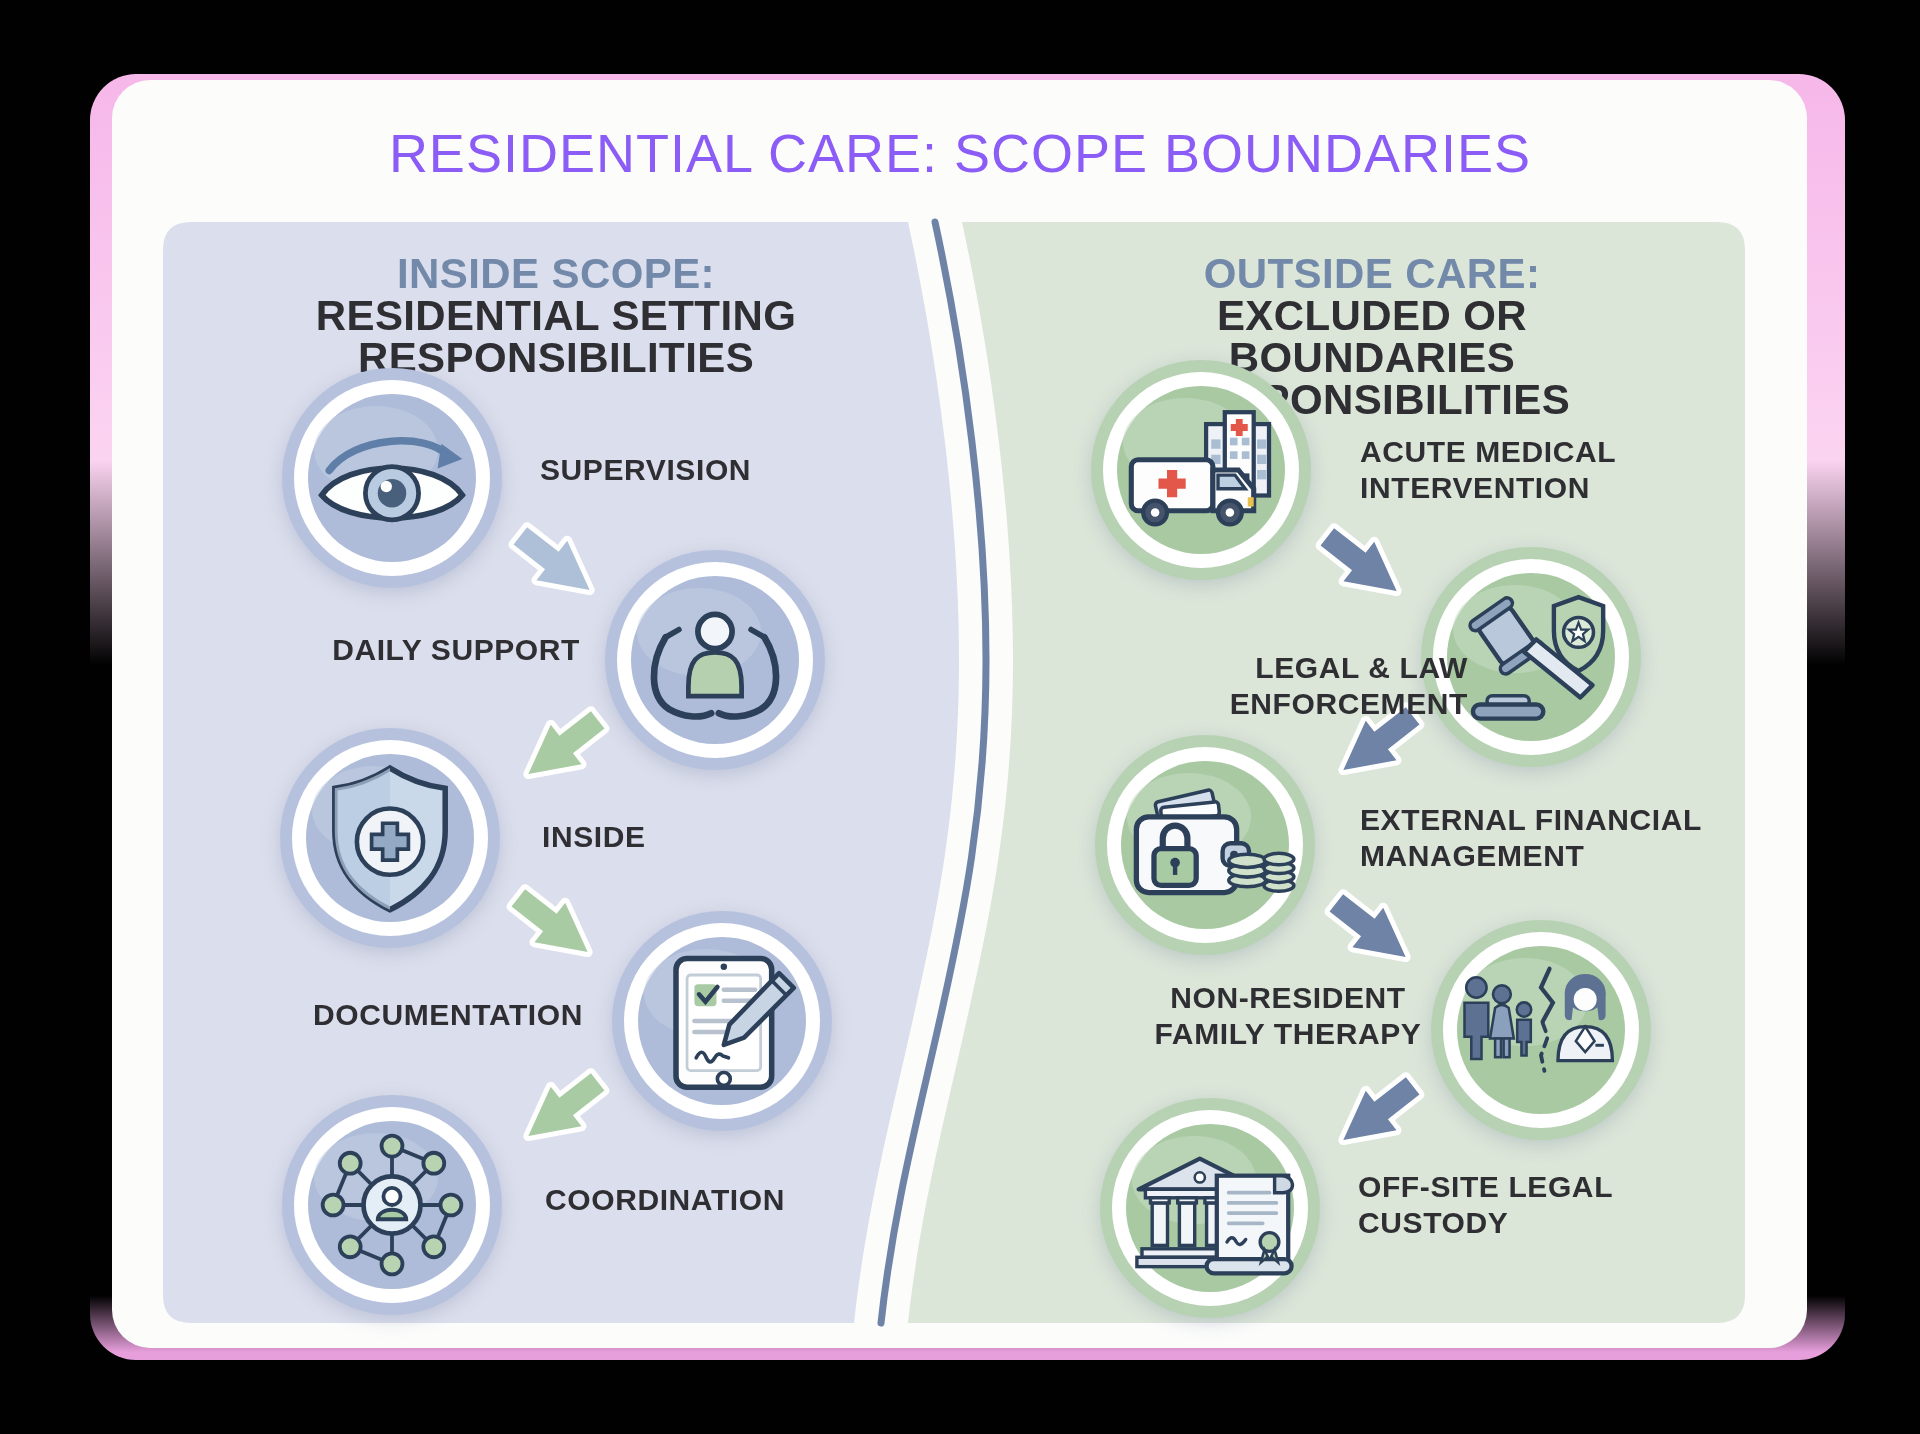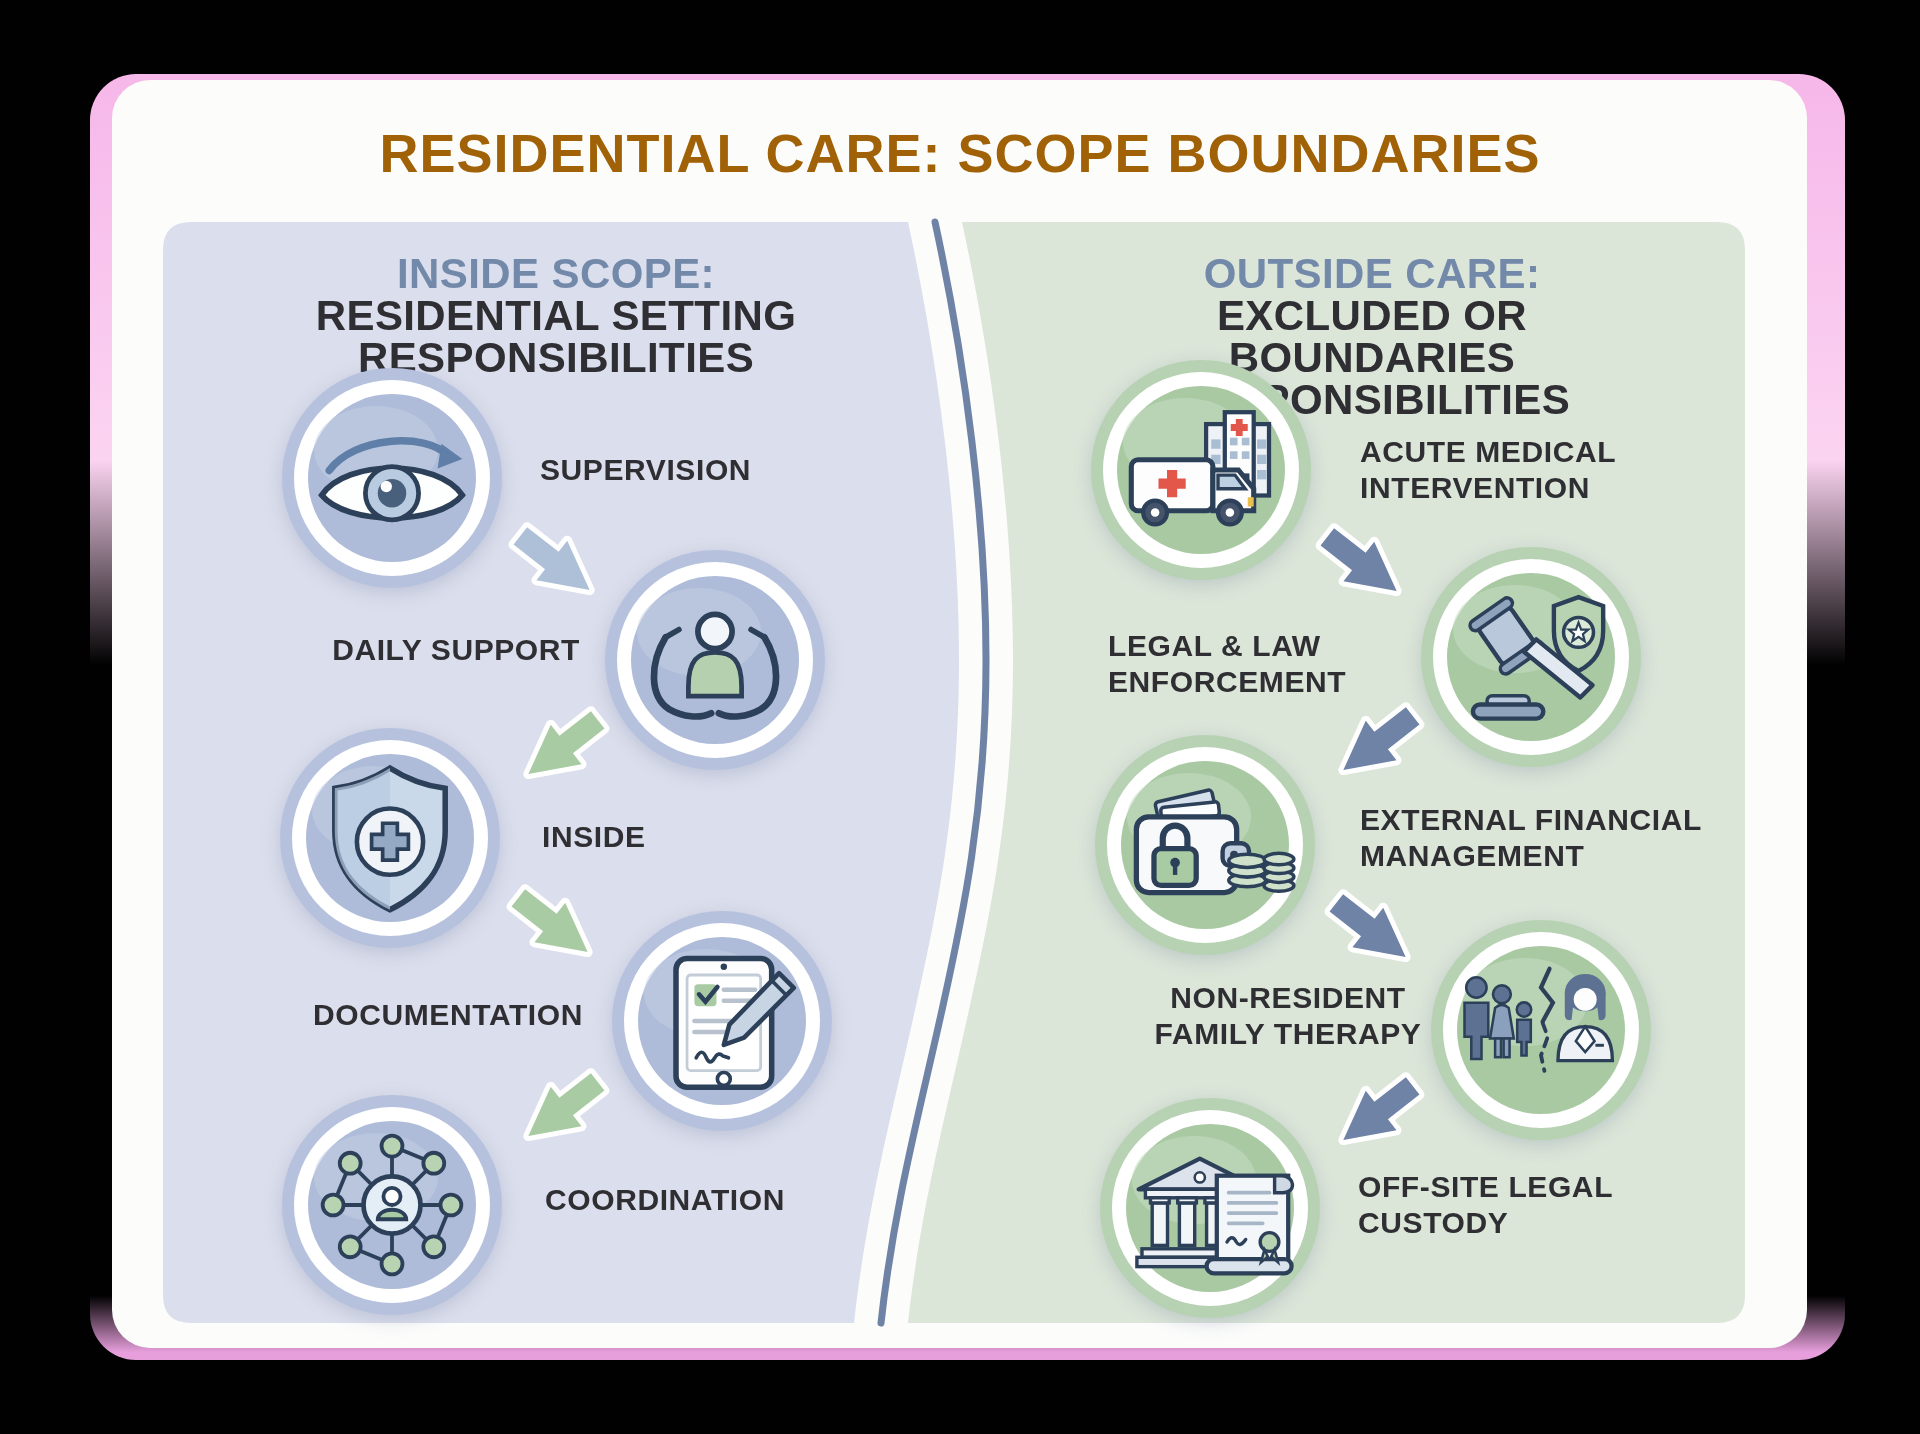--- a/index.html
+++ b/index.html
@@ -5,21 +5,21 @@
   html,body{margin:0;padding:0;background:#000;}
   .stage{position:relative;width:1920px;height:1434px;background:#010101;overflow:hidden;
          font-family:"Liberation Sans","DejaVu Sans",sans-serif;}
   .pink-glow{position:absolute;left:90px;top:74px;width:1755px;height:1286px;border-radius:46px;
     background:linear-gradient(180deg,#f6b7e9 0%,#f9c6ee 16%,#fbd4f1 30%,rgba(251,212,241,0) 46%,
                rgba(251,212,241,0) 95%,#e79fdc 99.4%);}
   .card{position:absolute;left:112px;top:80px;width:1695px;height:1268px;border-radius:38px;
         background:#fcfcfb;}
   .scene{position:absolute;left:0;top:0;width:1920px;height:1434px;}
   .page-title{position:absolute;left:0;top:122px;width:1920px;text-align:center;margin:0;
-    font-size:54px;font-weight:700;color:#a16207;letter-spacing:1px;line-height:62px;}
+    font-size:54px;font-weight:400;color:#8b5cf6;letter-spacing:1px;line-height:62px;}
   .panel-heading{position:absolute;width:560px;text-align:center;font-size:42px;font-weight:700;
     line-height:42px;color:#2e2e33;letter-spacing:.4px;}
   .panel-heading .scope{color:#7389aa;}
   .heading-left{left:276px;top:253px;}
   .heading-right{left:1092px;top:253px;}
   .item-label{position:absolute;font-size:30px;font-weight:700;color:#2f2f33;letter-spacing:.6px;
     line-height:36px;}
   .lbl-1line{line-height:40px;}
   .badge{position:absolute;width:224px;height:224px;}
   .badge svg{filter:drop-shadow(0 5px 9px rgba(80,100,140,.22));}
@@ -306,17 +306,17 @@
     </svg>
   </div>
 
   <div class="item-label lbl-1line" style="left:540px;top:450px">SUPERVISION</div>
   <div class="item-label lbl-1line" style="left:260px;top:630px;width:320px;text-align:right">DAILY SUPPORT</div>
   <div class="item-label lbl-1line" style="left:542px;top:817px">INSIDE</div>
   <div class="item-label lbl-1line" style="left:240px;top:995px;width:343px;text-align:right">DOCUMENTATION</div>
   <div class="item-label lbl-1line" style="left:545px;top:1180px">COORDINATION</div>
 
   <div class="item-label" style="left:1360px;top:434px;width:330px">ACUTE MEDICAL INTERVENTION</div>
-  <div class="item-label" style="left:1108px;top:628px;width:360px;text-align:left">LEGAL &amp; LAW ENFORCEMENT</div>
+  <div class="item-label" style="left:1108px;top:650px;width:360px;text-align:right">LEGAL &amp; LAW ENFORCEMENT</div>
   <div class="item-label" style="left:1138px;top:980px;width:300px;text-align:center">NON-RESIDENT FAMILY THERAPY</div>
   <div class="item-label" style="left:1360px;top:802px;width:350px">EXTERNAL FINANCIAL MANAGEMENT</div>
   <div class="item-label" style="left:1358px;top:1169px;width:300px">OFF-SITE LEGAL CUSTODY</div>
 </div>
 
 </body></html>

